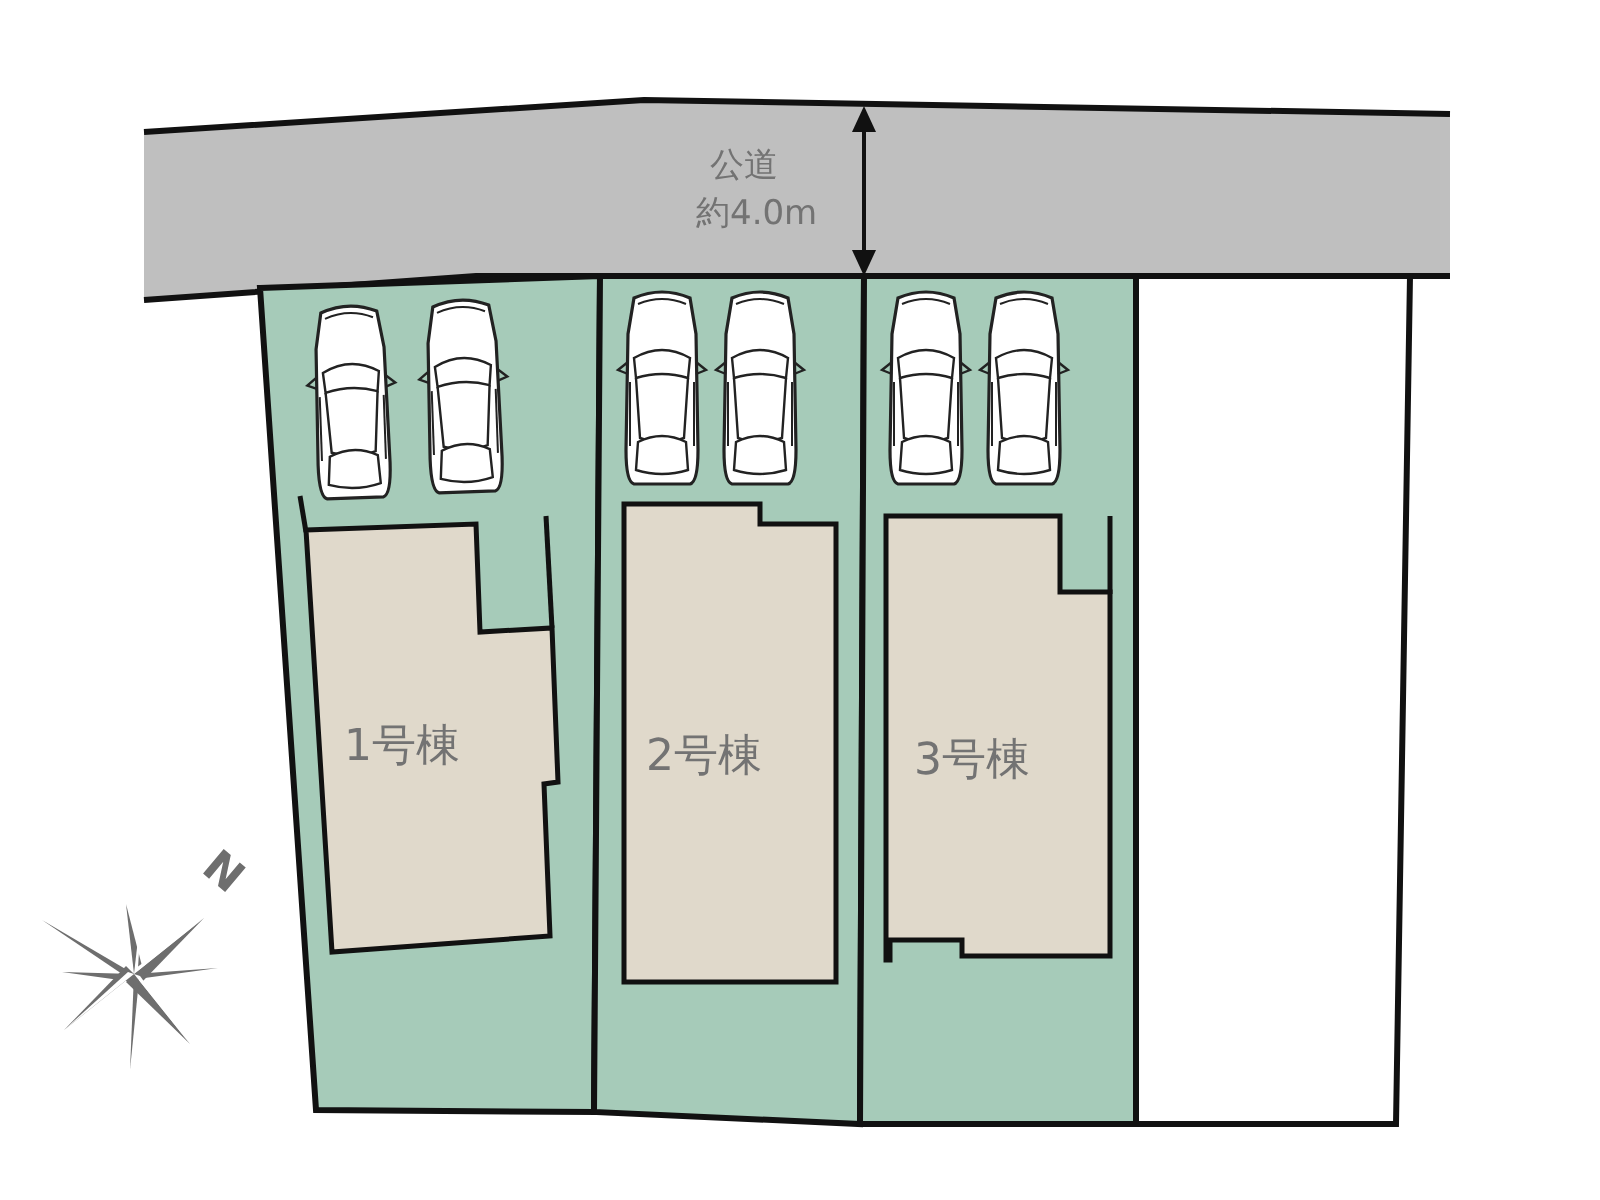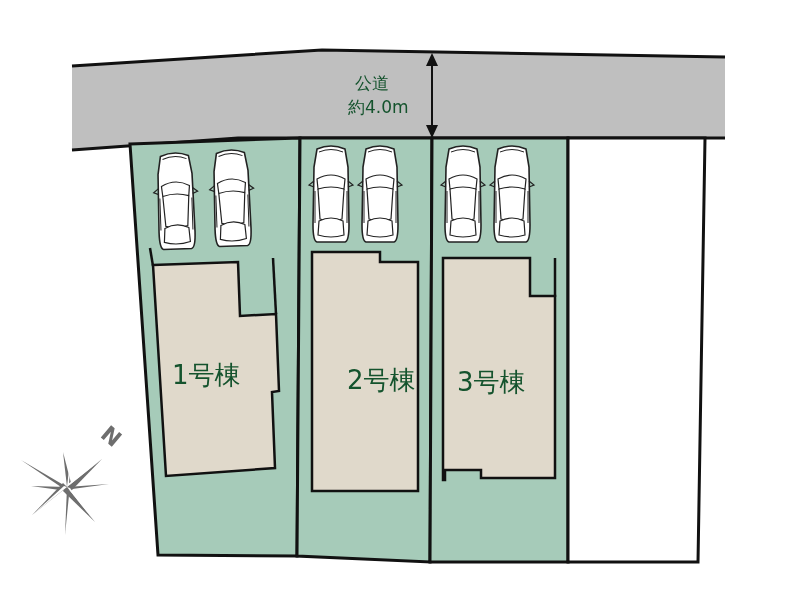--- a/index.html
+++ b/index.html
@@ -1,21 +1,21 @@
 <!DOCTYPE html>
 <html><head>
 <meta charset="utf-8">
 <style>
   html, body { margin: 0; padding: 0; background: #ffffff; }
   body { width: 800px; height: 600px; position: relative; overflow: hidden;
          font-family: "DejaVu Sans", "Liberation Sans", sans-serif; }
   #plan { position: absolute; left: 0; top: 0; width: 800px; height: 600px; }
-  .label { position: absolute; color: #14532d; white-space: nowrap; }
+  .label { position: absolute; color: #737373; white-space: nowrap; }
   .road-label { font-size: 17px; line-height: 22px; text-align: center; }
-  .bldg-label { font-size: 26px; font-weight: normal; letter-spacing: 0px; }
+  .bldg-label { font-size: 22px; font-weight: normal; letter-spacing: 0px; }
 </style>
 </head>
 <body>
 
 <svg id="plan" viewBox="0 0 800 600" xmlns="http://www.w3.org/2000/svg">
   <defs>
     <g id="car">
       <path d="M6,4 Q20,-2 34,4 L37,22 L38,80 Q38,96 34,97 L6,97 Q2,96 2,80 L3,22 Z" fill="#ffffff" stroke="#222" stroke-width="1.6"></path>
       <path d="M8,7 Q20,2 32,7" fill="none" stroke="#222" stroke-width="1"></path>
       <path d="M6,34 Q20,26 34,34 L33,44 Q20,40 7,44 Z" fill="#ffffff" stroke="#222" stroke-width="1.2"></path>
@@ -96,16 +96,16 @@
       <polygon points="0,0 28,35 3,1"></polygon>
       <polygon points="0,0 -35,28 -3,-1"></polygon>
     </g>
   </g>
 </svg>
 
 <div class="label road-label" style="left:355px; top:72px;">公道</div>
 <div class="label road-label" style="left:348px; top:96px;">約4.0m</div>
 
 <div class="label bldg-label" style="left:172px; top:358px;">1号棟</div>
-<div class="label bldg-label" style="left:323px; top:363px;margin-left:24px;">2号棟</div>
+<div class="label bldg-label" style="left:323px; top:363px;">2号棟</div>
 <div class="label bldg-label" style="left:457px; top:365px;text-align:center;">3号棟</div>
 
 <div class="label" style="left:102px; top:424px; font-size:22px; font-weight:bold; color:#6e6e6e; transform:rotate(40deg);">N</div>
 
 </body></html>

